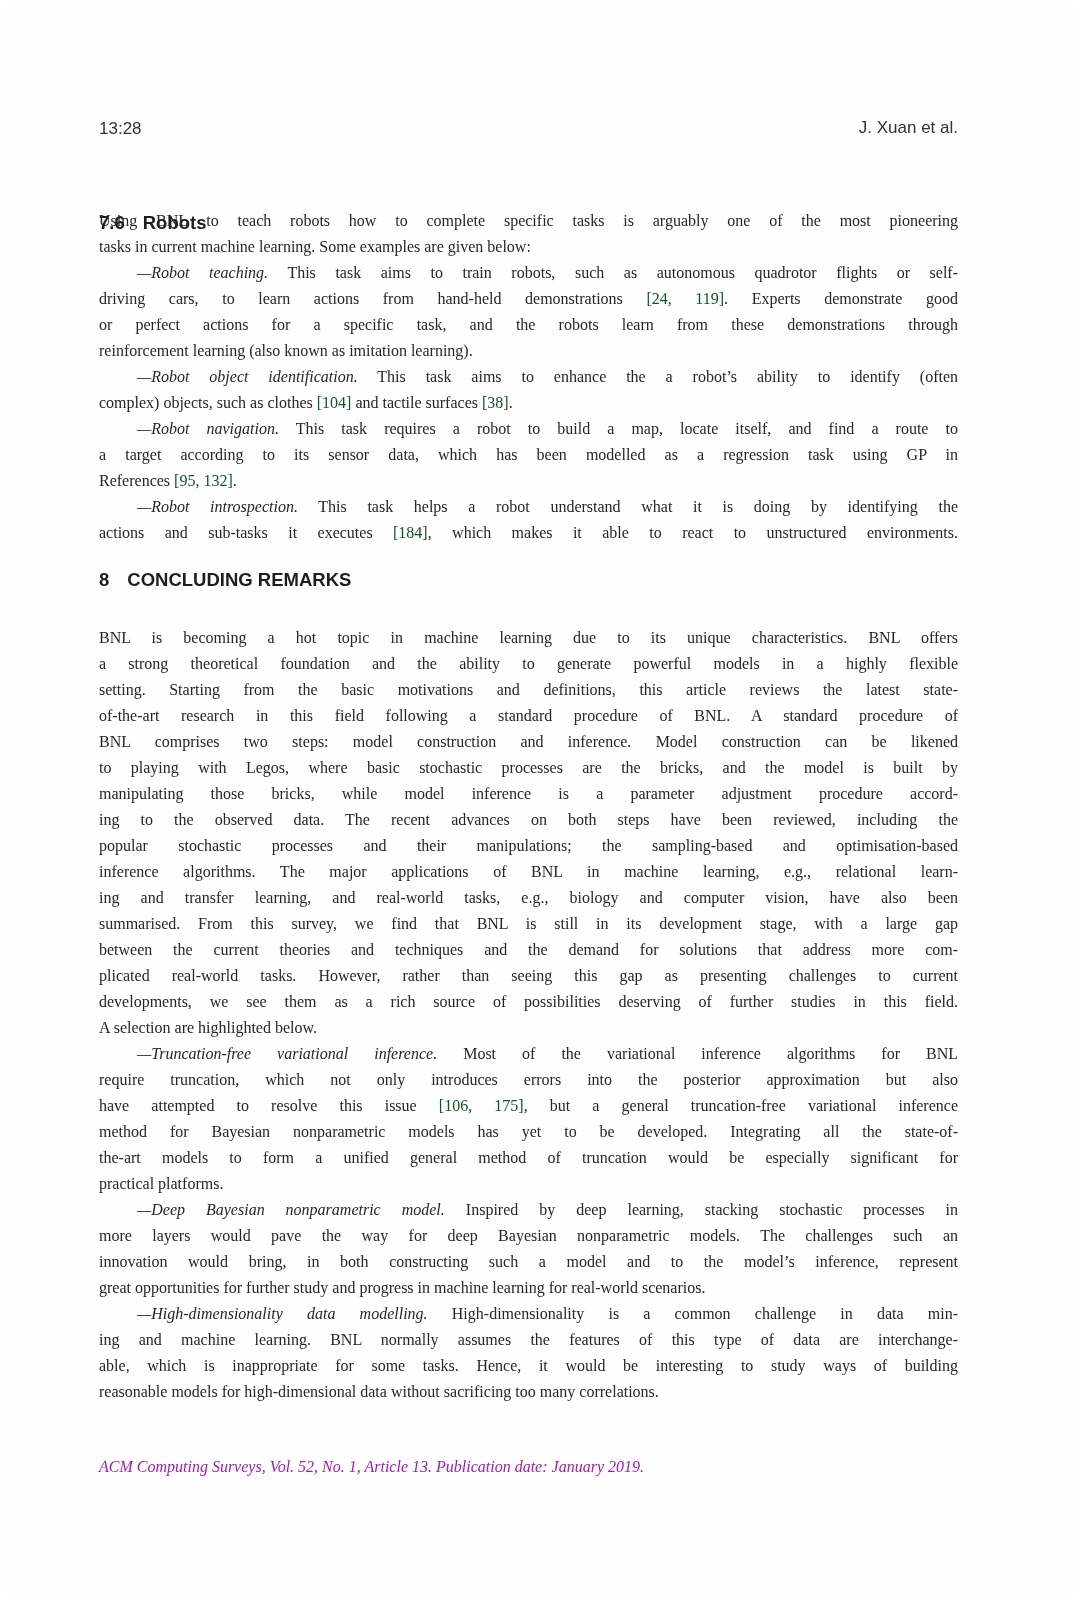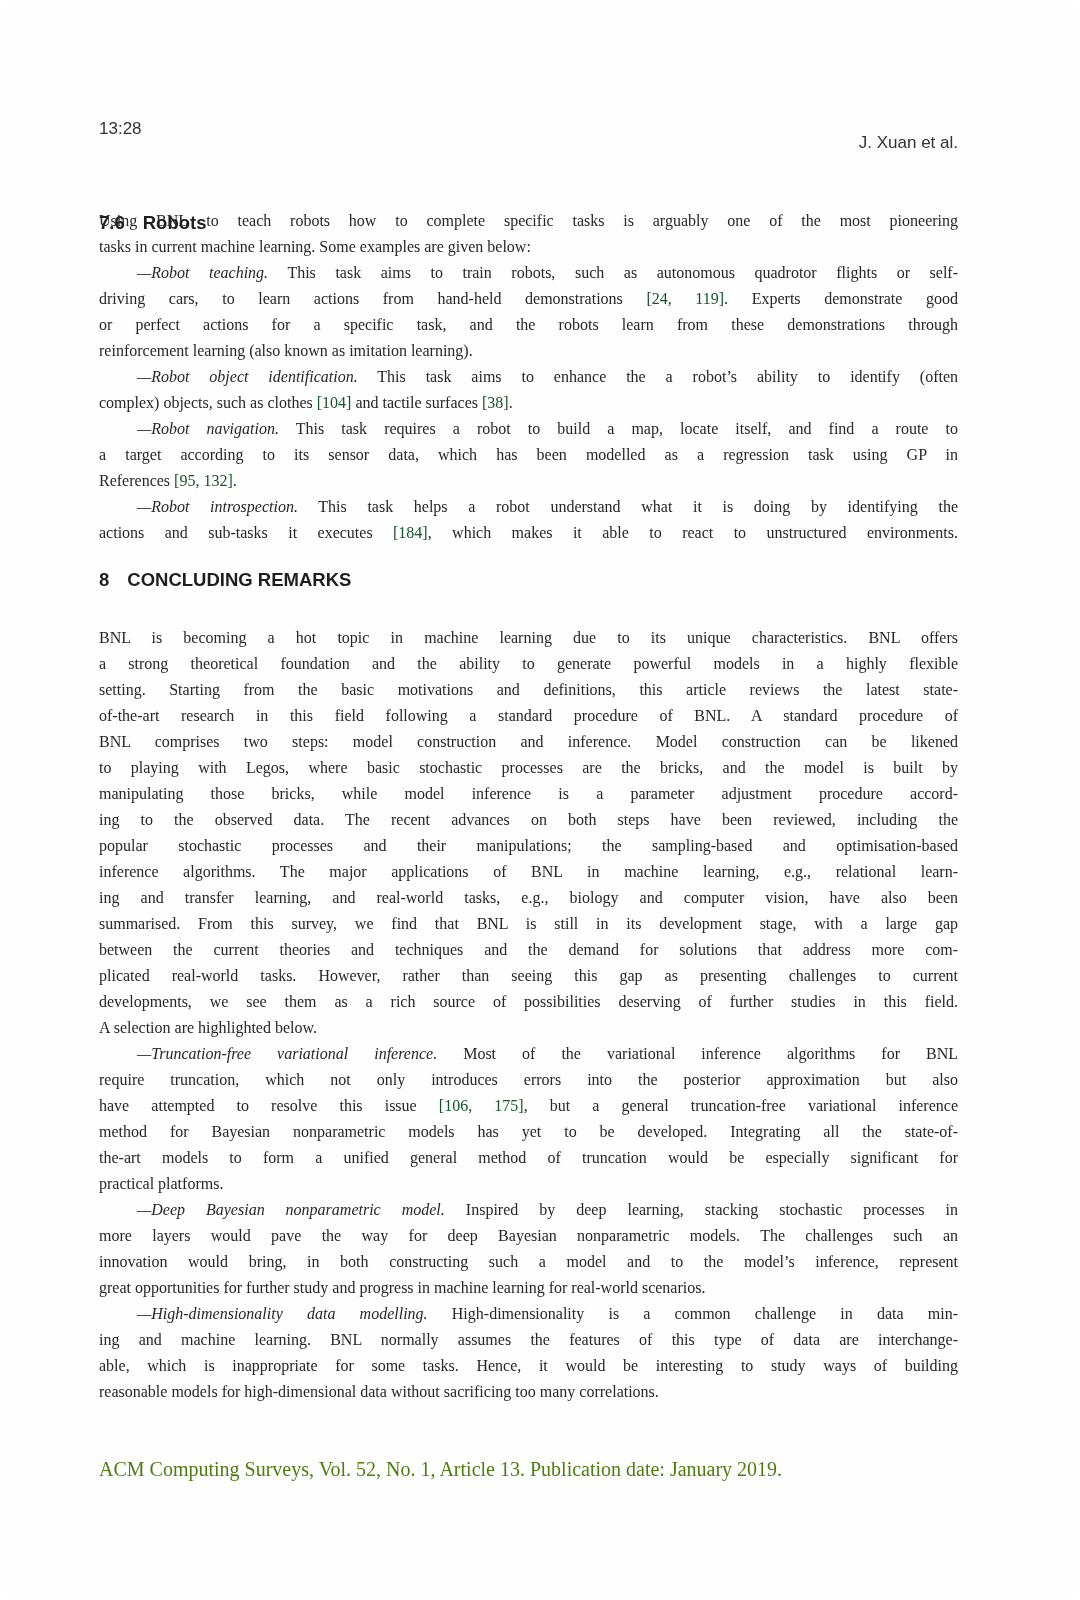--- a/index.html
+++ b/index.html
@@ -2,32 +2,32 @@
 <html><head>
 <meta charset="utf-8">
 <style>
   html, body { margin: 0; padding: 0; background: #ffffff; }
   body { width: 1080px; height: 1600px; position: relative; overflow: hidden;
          font-family: "Liberation Serif", "DejaVu Serif", serif; color: #222222; }
   .page { position: absolute; left: 0; top: 0; width: 1080px; height: 1600px; background: #fefefe; border-radius: 28px; }
   .running-head { position: absolute; top: 117px; left: 99px; width: 859px; height: 26px;
                   font-family: "Liberation Sans", "DejaVu Sans", sans-serif; font-size: 17px; color: #333; }
   .running-head .left { position: absolute; left: 0; top: 2px; }
-  .running-head .right { position: absolute; right: 0; top: 16px; }
+  .running-head .right { position: absolute; right: 0; top: 1px; }
   .section-heading { position: absolute; left: 99px; font-family: "Liberation Sans", "DejaVu Sans", sans-serif;
                      font-weight: bold; font-size: 18.5px; color: #1e1e1e; white-space: nowrap; }
   .section-heading .num { display: inline-block; }
   .section-heading .title { display: inline-block; margin-left: 18px; }
   .body-block { position: absolute; left: 99px; width: 859px; font-size: 16px; line-height: 26px; color: #262626; }
   .line { display: block; height: 26px; white-space: nowrap; text-align: justify; text-align-last: justify; overflow: visible; }
   .line.last { text-align-last: left; }
   .line.indent { padding-left: 38px; box-sizing: border-box; }
   .it { font-style: italic; }
   .cite { color: #14532d; }
-  .footer { position: absolute; left: 99px; top: 1458px; font-size: 20px; color: #4d7c0f; white-space: nowrap; }
+  .footer { position: absolute; left: 99px; top: 1458px; font-size: 16px; color: #a21caf; white-space: nowrap; font-style: italic; }
 </style>
 </head>
 <body>
 
 <div class="page">
 
   <div class="running-head">
     <span class="left">13:28</span>
     <span class="right">J. Xuan et al.</span>
   </div>

